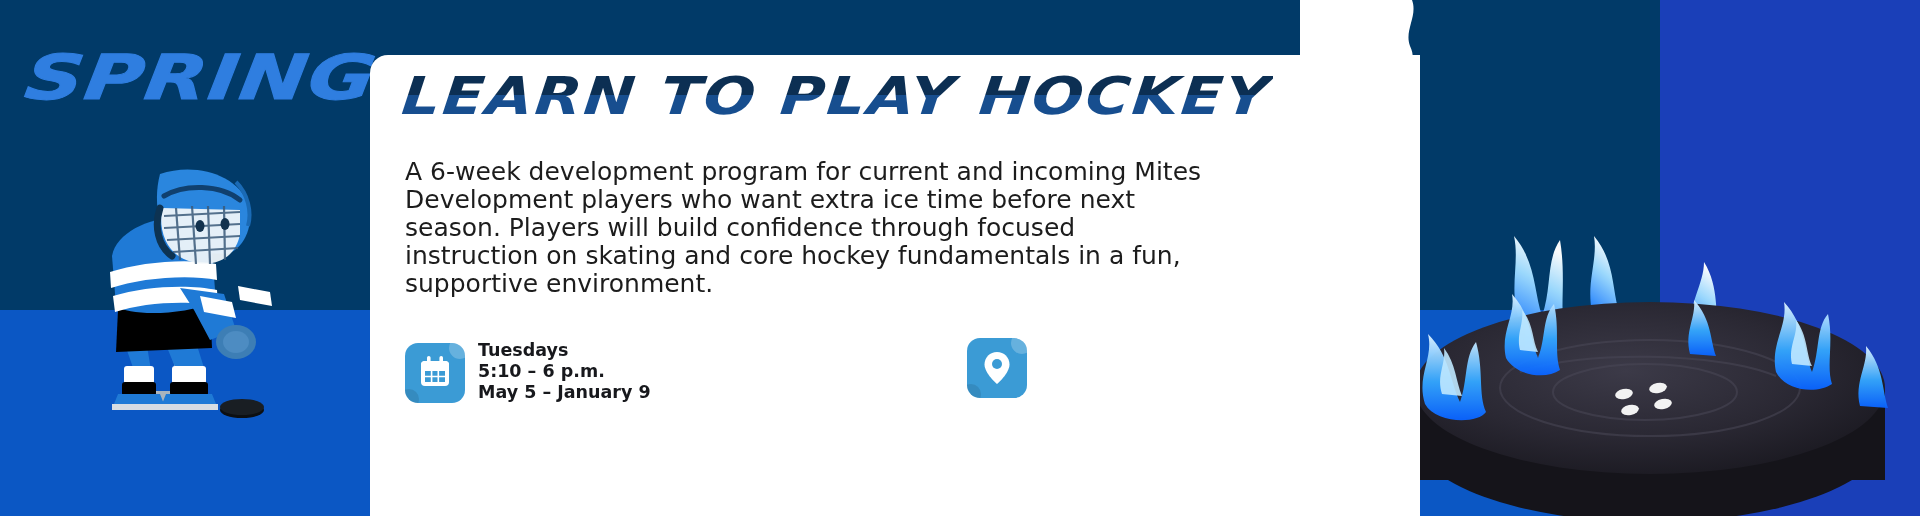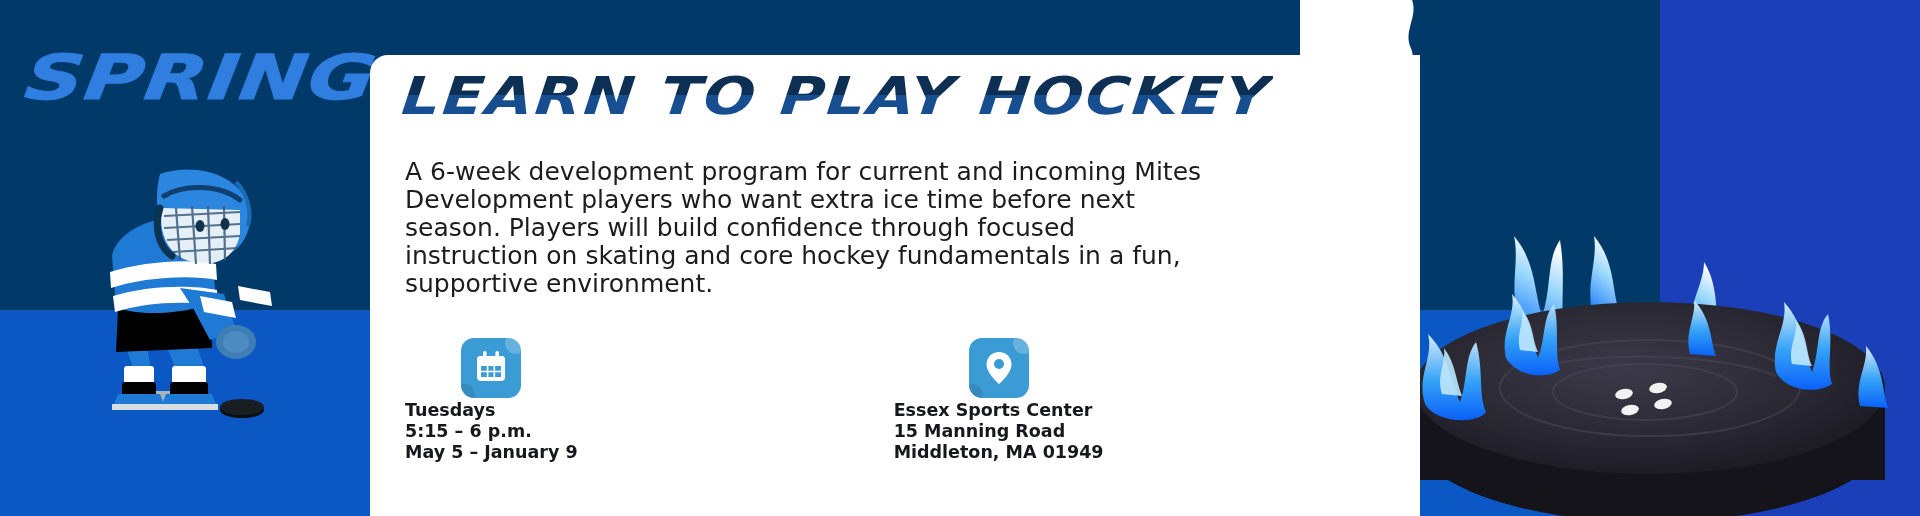--- a/index.html
+++ b/index.html
@@ -111,21 +111,21 @@
 
   
   .info-row {
     position: absolute;
     left: 405px; top: 338px;
     z-index: 8;
     display: flex;
     gap: 58px;
     align-items: flex-start;
   }
-  .info-item { display: flex; align-items: center; gap: 0; flex-direction: column; }
+  .info-item { display: flex; align-items: flex-end; gap: 13px; }
   .info-icon {
     width: 60px; height: 60px;
     border-radius: 13px;
     background: #3b9bd5;
     display: flex; align-items: center; justify-content: center;
     flex: 0 0 auto;
     position: relative;
     overflow: hidden;
   }
   .info-icon .corner-gloss {
@@ -319,36 +319,31 @@
           <rect x="9" y="17" width="20" height="11" fill="#3b9bd5"></rect>
           <g stroke="#ffffff" stroke-width="1.6">
             <line x1="15.6" y1="17" x2="15.6" y2="28"></line>
             <line x1="22.3" y1="17" x2="22.3" y2="28"></line>
             <line x1="9" y1="22.5" x2="29" y2="22.5"></line>
           </g>
         </svg>
       </div>
       <div class="info-text">
         <div>Tuesdays</div>
-        <div>5:15 – 6 p.m.</div>
+        <div>5:10 – 6 p.m.</div>
         <div>May 5 – January 9</div>
       </div>
     </div>
 
     <div class="info-item" style="margin-left:258px;">
       <div class="info-icon">
         <span class="corner-gloss"></span>
         <span class="corner-gloss2"></span>
         <svg width="36" height="38" viewBox="0 0 36 38" xmlns="http://www.w3.org/2000/svg">
           <path d="M18 3 C11 3 5.5 8.5 5.5 15.4 C5.5 24.2 18 35 18 35 C18 35 30.5 24.2 30.5 15.4 C30.5 8.5 25 3 18 3 Z" fill="#ffffff"></path>
           <circle cx="18" cy="15" r="5" fill="#3b9bd5"></circle>
         </svg>
       </div>
-      <div class="info-text">
-        <div>Essex Sports Center</div>
-        <div>15 Manning Road</div>
-        <div>Middleton, MA 01949</div>
-      </div>
     </div>
 
   </div>
 
 </div>
 
 </body></html>

